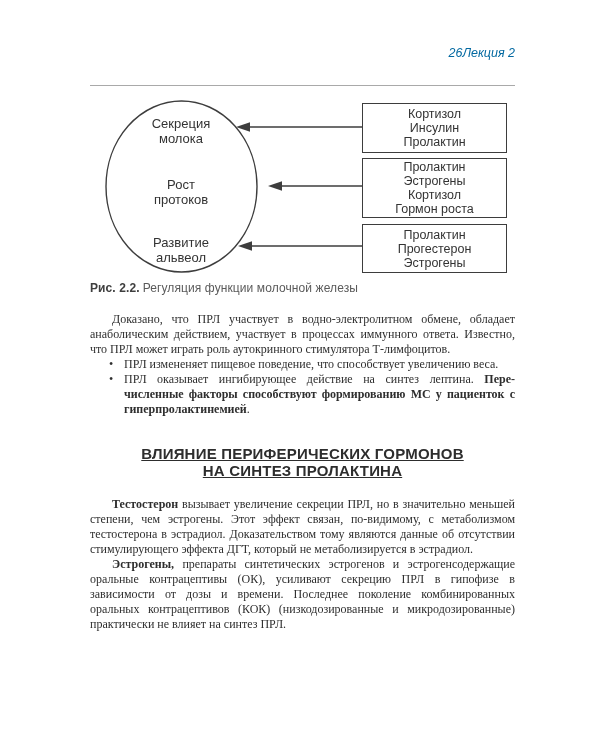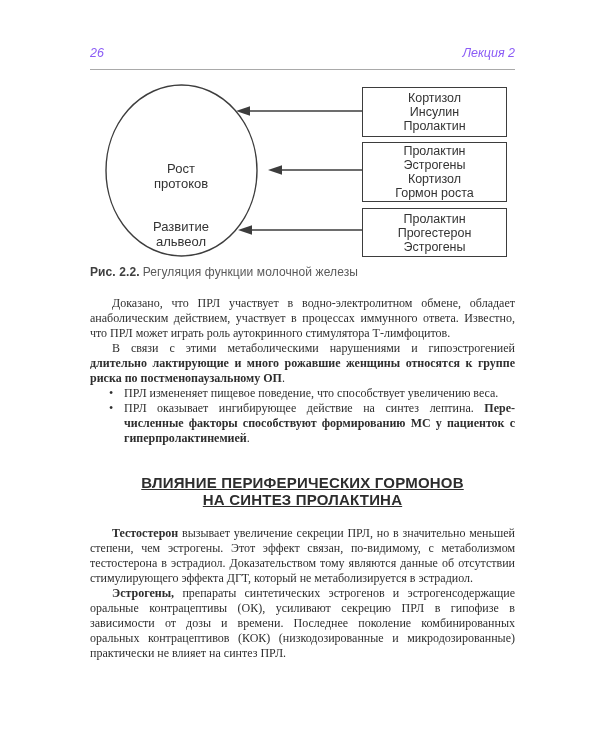--- a/index.html
+++ b/index.html
@@ -2,23 +2,23 @@
 <html lang="ru"><head>
 <meta charset="utf-8">
 <style>
   html,body { margin:0; padding:0; background:#ffffff; }
   .page {
     position:relative; width:600px; height:750px; background:#ffffff;
     box-sizing:border-box; padding:46px 85px 0 90px; overflow:hidden;
   }
   
   .pg-header {
-    display:flex; justify-content:space-between; align-items:baseline;
+    display:flex; justify-content:flex-end; align-items:baseline;
     font-family:"Liberation Sans", sans-serif; font-style:italic; font-size:12.5px;
-    color:#8b5cf6; border-bottom:1px solid #a9a9a9; padding-bottom:9px;
+    color:#0369a1; border-bottom:1px solid #a9a9a9; padding-bottom:25px;
   }
   
   .diagram { position:relative; height:178px; margin-top:11px; }
   .diagram svg { position:absolute; left:0; top:0; }
   .ell-label {
     position:absolute; width:130px; left:26px; text-align:center; white-space:pre-line;
     font-family:"Liberation Sans", sans-serif; font-size:13px; line-height:15px; color:#333333;
   }
   .ell-label.l1 { top:19px; }
   .ell-label.l2 { top:80px; }
@@ -77,41 +77,42 @@
       </g>
       <g>
         <line x1="272" y1="89" x2="189" y2="89" stroke="#3d3d3d" stroke-width="1.4"></line>
         <polygon points="178,89 192,84.2 192,93.8" fill="#3d3d3d"></polygon>
       </g>
       <g>
         <line x1="272" y1="149" x2="159" y2="149" stroke="#3d3d3d" stroke-width="1.4"></line>
         <polygon points="148,149 162,144.2 162,153.8" fill="#3d3d3d"></polygon>
       </g>
     </svg>
+    <div class="ell-label l1">Секреция
+молока</div>
     <div class="ell-label l2">Рост
 протоков</div>
     <div class="ell-label l3">Развитие
 альвеол</div>
     <div class="hbox b1">Кортизол
 Инсулин
 Пролактин</div>
     <div class="hbox b2">Пролактин
 Эстрогены
 Кортизол
 Гормон роста</div>
     <div class="hbox b3">Пролактин
 Прогестерон
 Эстрогены</div>
   </div>
 
   <p class="caption"><b>Рис. 2.2.</b><span>Регуляция функции молочной железы</span></p>
 
   <div class="body-text bt1">
     <p class="para">Доказано, что ПРЛ участвует в водно-электролитном обмене, обла­дает анаболическим действием, участвует в процессах иммунного отве­та. Известно, что ПРЛ может играть роль аутокринного стимулятора Т-лимфоцитов.</p>
-    <p class="para"><span>В связи с этими метаболическими нарушениями и гипоэстрогенией </span><b>длительно лактирующие и много рожавшие женщины относятся к группе риска по постменопаузальному ОП</b><span>.</span></p>
     <ul class="bullets">
       <li><span class="marker">•</span><span>ПРЛ измененяет пищевое поведение, что способствует увеличе­нию веса.</span></li>
       <li><span class="marker">•</span><span>ПРЛ оказывает ингибирующее действие на синтез лептина. </span><b>Пере­численные факторы способствуют формированию МС у пациенток с гиперпролактинемией</b><span>.</span></li>
     </ul>
   </div>
 
   <h2 class="section-heading">ВЛИЯНИЕ ПЕРИФЕРИЧЕСКИХ ГОРМОНОВ
 НА СИНТЕЗ ПРОЛАКТИНА</h2>
 
   <div class="body-text bt2">

